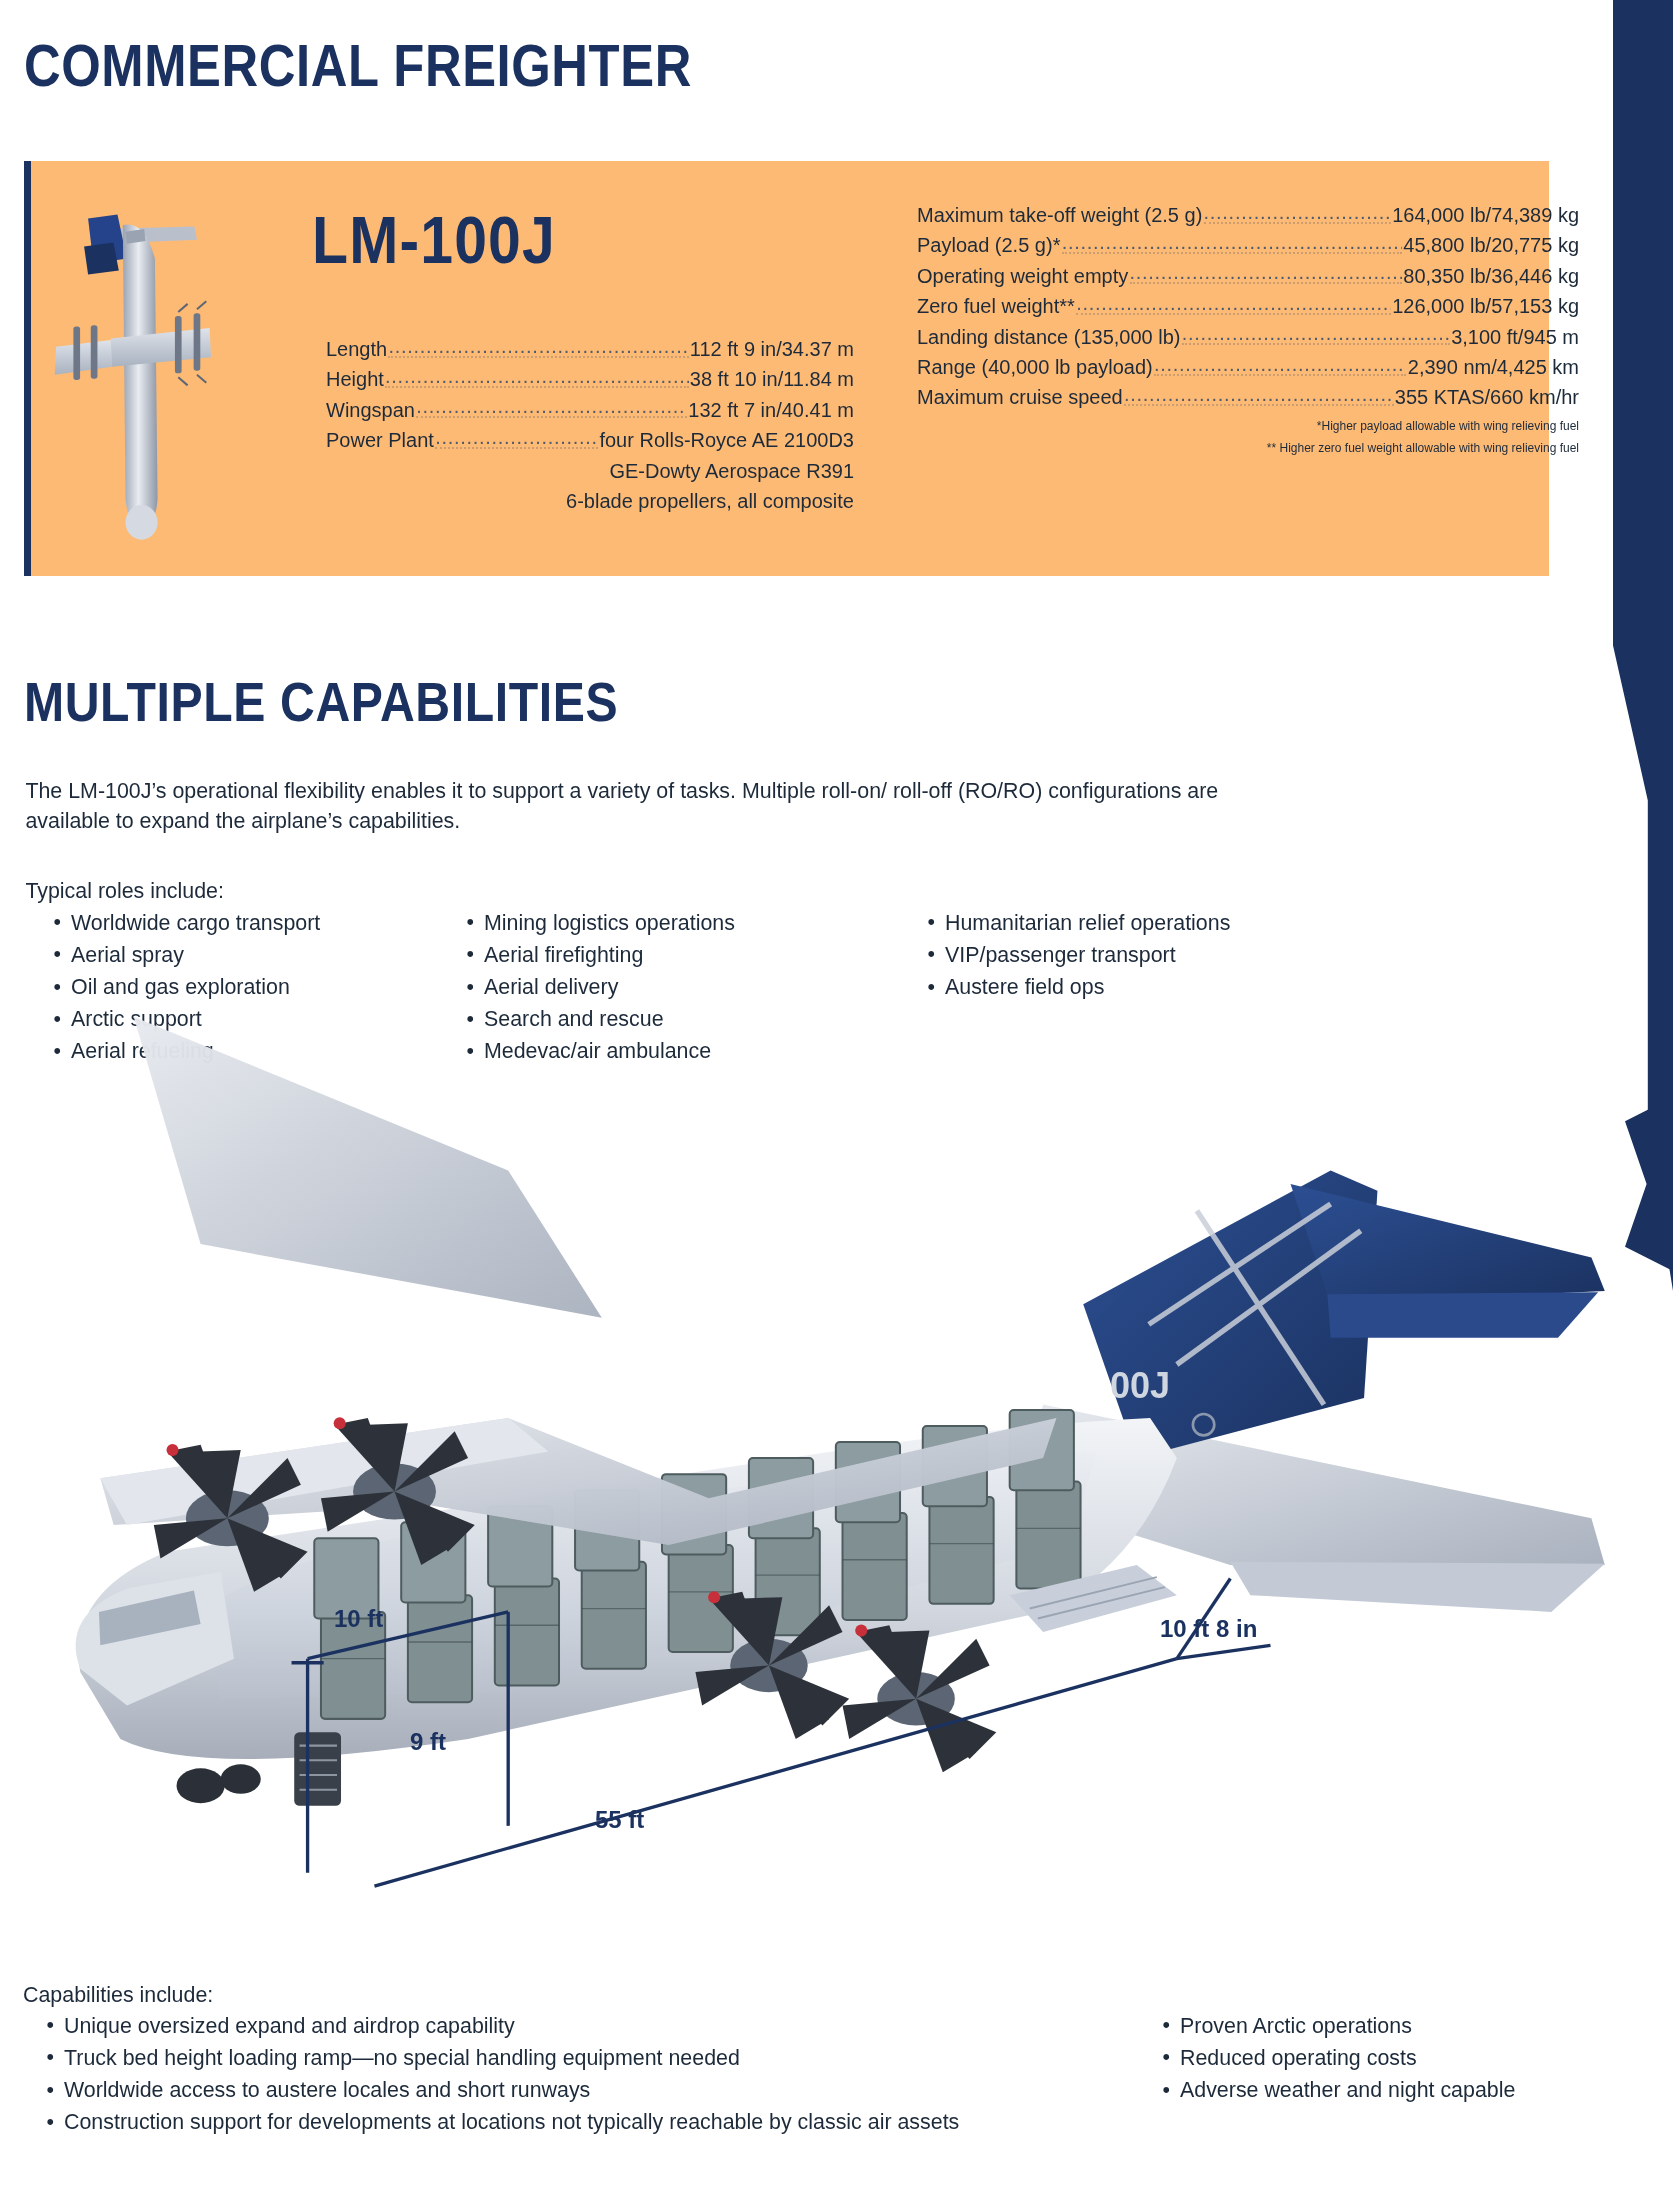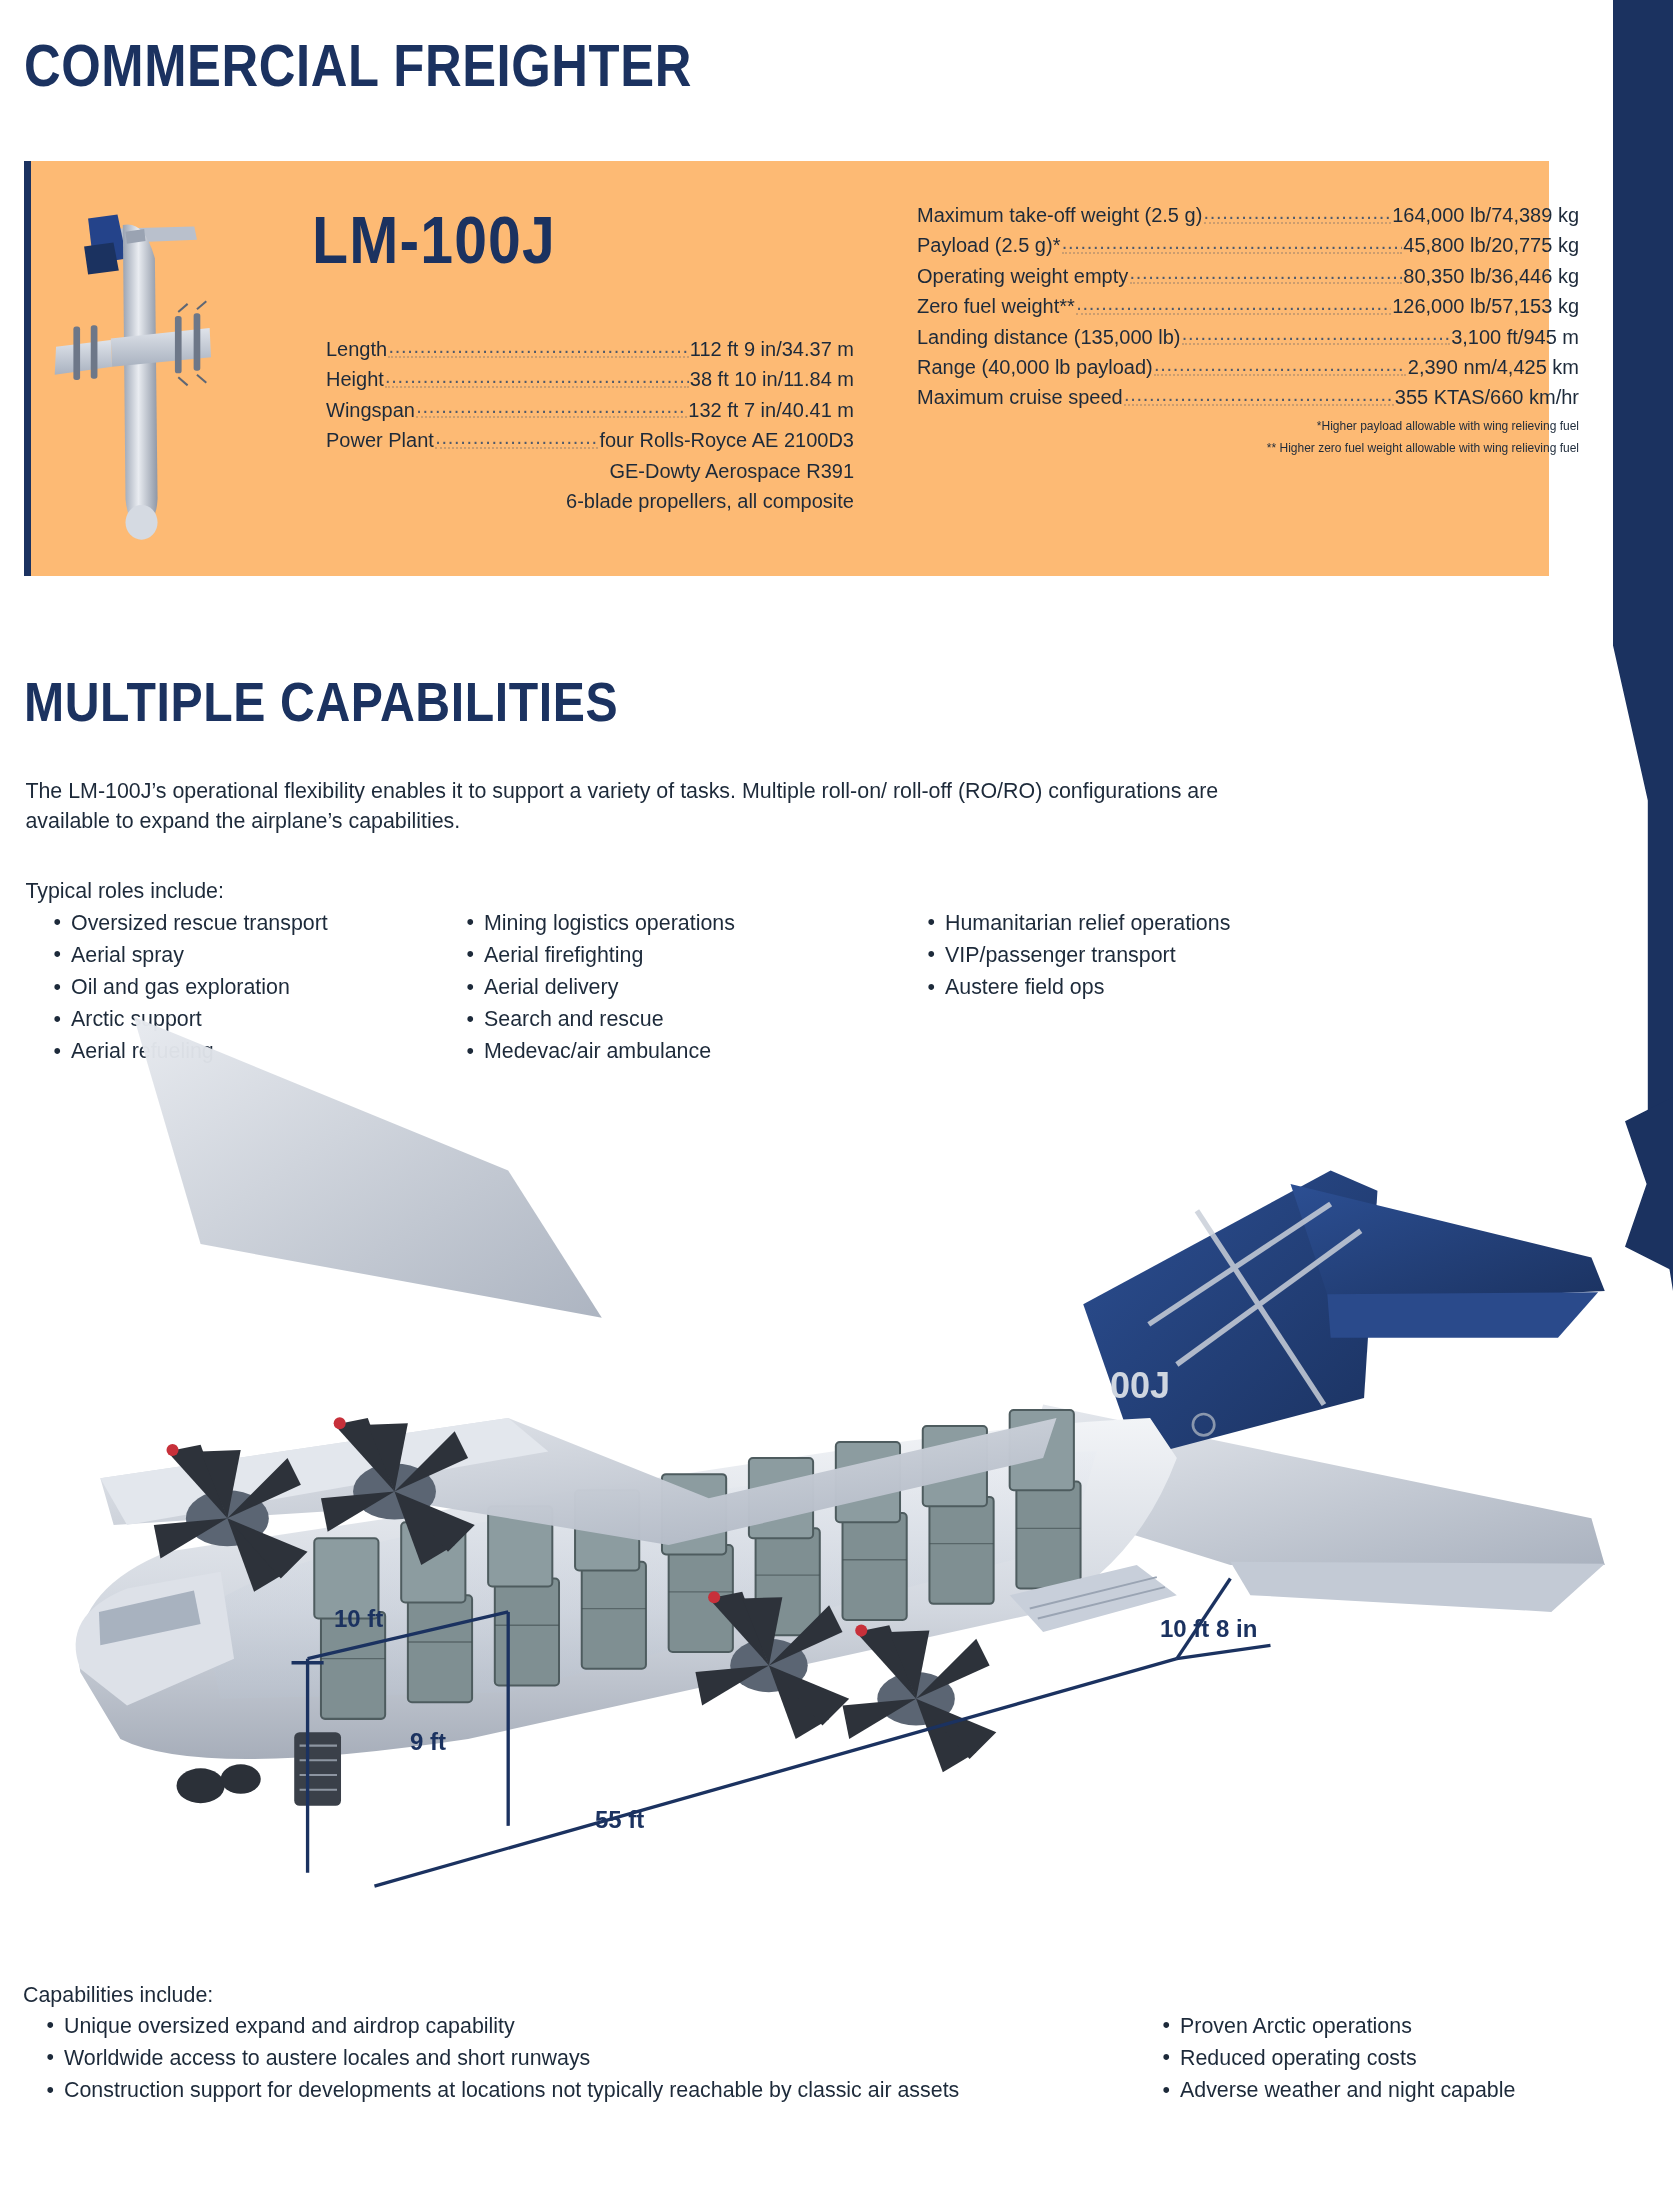--- a/index.html
+++ b/index.html
@@ -346,21 +346,21 @@
   </div>
 </div>
 
 <div class="h-main" id="title-multiple-capabilities">MULTIPLE CAPABILITIES</div>
 
 <div class="para" id="intro-paragraph">The LM-100J’s operational flexibility enables it to support a variety of tasks. Multiple roll-on/ roll-off (RO/RO) configurations are available to expand the airplane’s capabilities.</div>
 
 <div class="para" id="typical-roles-label">Typical roles include:</div>
 
 <ul class="bullets" id="roles-col-1">
-  <li>Oversized rescue transport</li>
+  <li>Worldwide cargo transport</li>
   <li>Aerial spray</li>
   <li>Oil and gas exploration</li>
   <li>Arctic support</li>
   <li>Aerial refueling</li>
 </ul>
 
 <ul class="bullets" id="roles-col-2">
   <li>Mining logistics operations</li>
   <li>Aerial firefighting</li>
   <li>Aerial delivery</li>
@@ -530,20 +530,21 @@
 
 <div class="dim-label" id="dim-10ft">10 ft</div>
 <div class="dim-label" id="dim-9ft">9 ft</div>
 <div class="dim-label" id="dim-55ft">55 ft</div>
 <div class="dim-label" id="dim-10ft8in">10 ft 8 in</div>
 
 <div class="para" id="capabilities-label">Capabilities include:</div>
 
 <ul class="bullets" id="cap-col-1">
   <li class="wrap">Unique oversized expand and airdrop capability</li>
+  <li class="wrap">Truck bed height loading ramp—no special handling equipment needed</li>
   <li class="wrap">Worldwide access to austere locales and short runways</li>
   <li class="wrap">Construction support for developments at locations not typically reachable by classic air assets</li>
 </ul>
 
 <ul class="bullets" id="cap-col-2">
   <li class="wrap">Proven Arctic operations</li>
   <li class="wrap">Reduced operating costs</li>
   <li class="wrap">Adverse weather and night capable</li>
 </ul>
 

